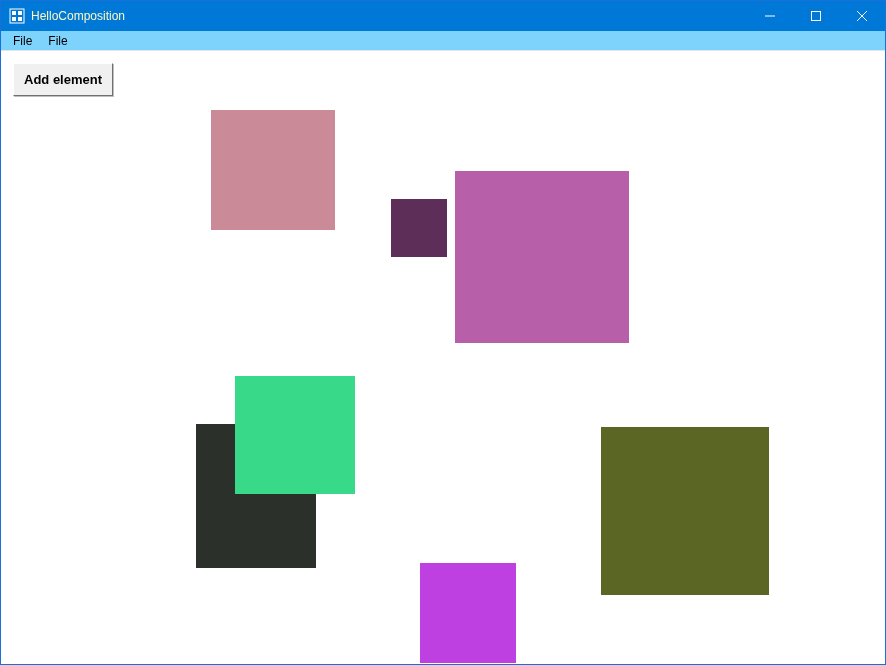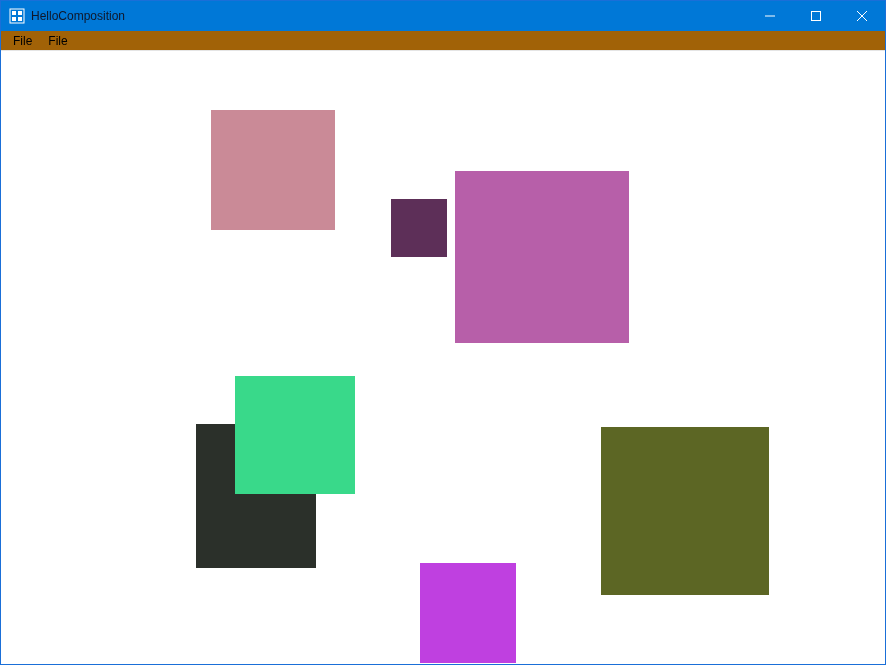--- a/index.html
+++ b/index.html
@@ -14,21 +14,21 @@
       width: 886px;
       height: 665px;
       background: #fff;
       border: 1px solid #1a6fd8;
       display: flex;
       flex-direction: column;
     }
     .titlebar {
       height: 30px;
       background: #0078d7;
-      color: #0f172a;
+      color: #fef9c3;
       display: flex;
       align-items: center;
       font-size: 12px;
     }
     .titlebar .app-icon {
       width: 16px;
       height: 16px;
       margin-left: 8px;
       margin-right: 6px;
       display: flex;
@@ -40,21 +40,21 @@
     .win-btn {
       width: 46px;
       height: 30px;
       display: flex;
       align-items: center;
       justify-content: center;
       color: #fff;
     }
     .menubar {
       height: 20px;
-      background: #a16207;
+      background: #7dd3fc;
       border-bottom: 1px solid #e5e5e5;
       display: flex;
       align-items: center;
       font-size: 12px;
       padding: 0 4px;
       gap: 0;
     }
     .menu-item {
       padding: 2px 8px;
       cursor: default;
@@ -119,20 +119,21 @@
       </svg>
     </div>
   </div>
 
   <div class="menubar">
     <div class="menu-item">File</div>
     <div class="menu-item">File</div>
   </div>
 
   <div class="client">
+    <button class="add-btn">Add element</button>
 
   <div class="shape" style="left: 210px; top: 59px; width: 124px; height: 120px; background: rgb(202, 138, 151);"></div>
       <div class="shape" style="left: 390px; top: 148px; width: 56px; height: 58px; background: rgb(93, 47, 88);"></div>
       <div class="shape" style="left: 454px; top: 120px; width: 174px; height: 172px; background: rgb(183, 95, 169);"></div>
       <div class="shape" style="left: 195px; top: 373px; width: 120px; height: 144px; background: rgb(43, 48, 42);"></div>
       <div class="shape" style="left: 234px; top: 325px; width: 120px; height: 118px; background: rgb(57, 217, 138);"></div>
       <div class="shape" style="left: 419px; top: 512px; width: 96px; height: 100px; background: rgb(191, 64, 224);"></div>
       <div class="shape" style="left: 600px; top: 376px; width: 168px; height: 168px; background: rgb(92, 102, 36);"></div>
     </div>
 </div>

